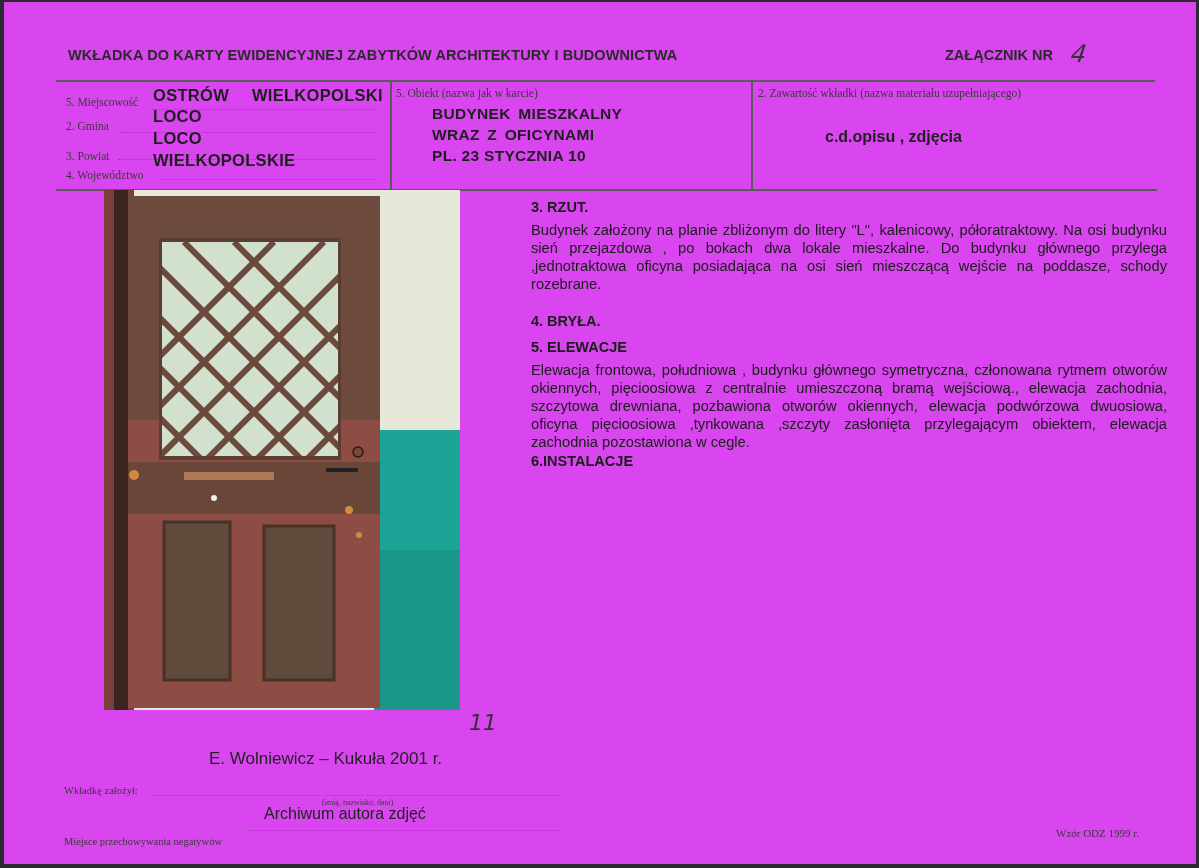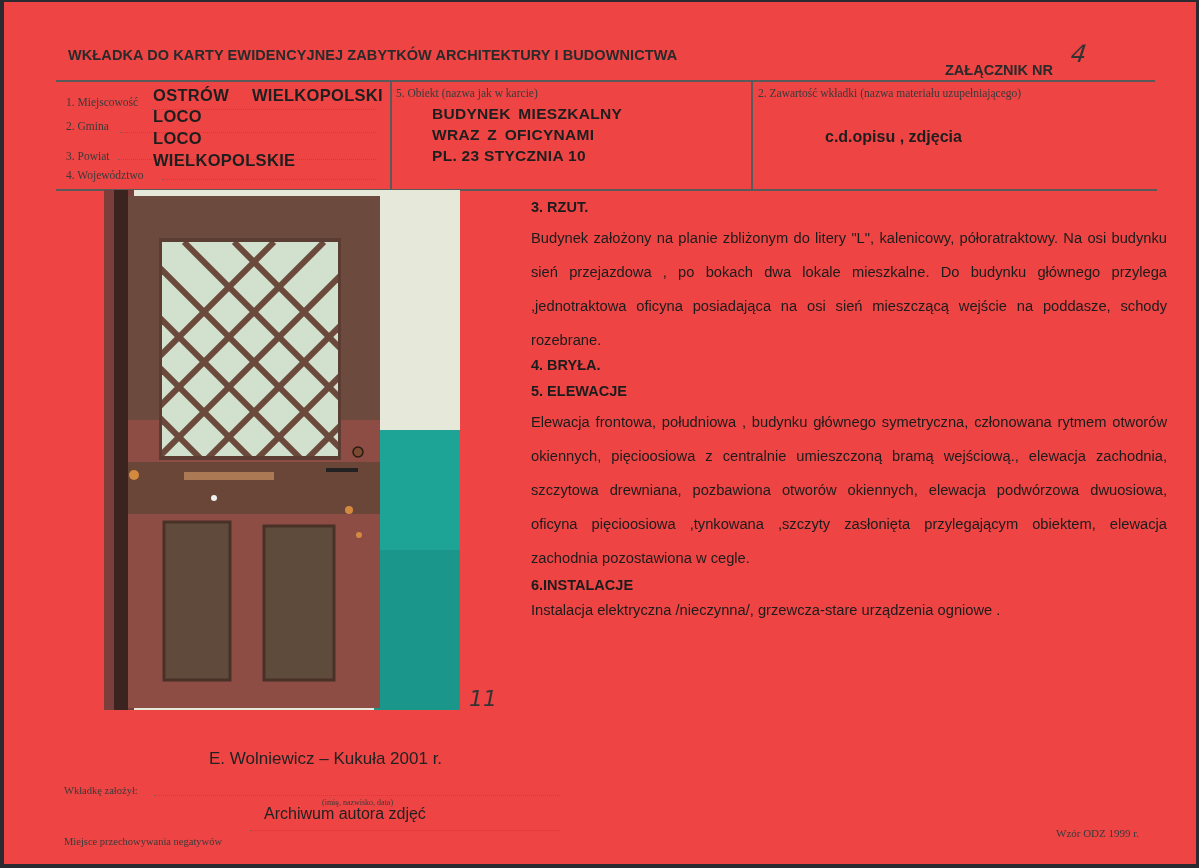--- a/index.html
+++ b/index.html
@@ -5,62 +5,62 @@
     html, body { margin: 0; padding: 0; }
     body {
       width: 1199px; height: 868px; overflow: hidden;
       background: #2a2a30;
       position: relative;
       font-family: "Liberation Sans", sans-serif;
       color: #1e1e1e;
     }
     .page {
       position: absolute; left: 4px; top: 2px; width: 1192px; height: 862px;
-      background: #ef4444;
+      background: #d946ef;
     }
     .abs { position: absolute; }
     .header-title {
       left: 64px; top: 45px; font-size: 14.5px; font-weight: bold; color: #2a2a2a; letter-spacing: 0.1px;
     }
-    .annex-label { left: 941px; top: 60px; font-size: 14.5px; font-weight: bold; color: #2a2a2a; }
+    .annex-label { left: 941px; top: 45px; font-size: 14.5px; font-weight: bold; color: #2a2a2a; }
     .annex-num { left: 1067px; top: 38px; font-size: 24px; font-style: italic; color: #333; font-family: "DejaVu Sans", sans-serif; font-weight: normal; transform: skewX(-8deg); }
     .rule { position: absolute; background: #5a5a5a; height: 2px; }
     .vrule { position: absolute; background: #5a5a5a; width: 1.5px; }
     .serif-label { font-family: "Liberation Serif", serif; font-size: 11.5px; color: #3a3a3a; }
     .dots {
       position: absolute; height: 0; border-bottom: 1px dotted #666;
     }
     .fill-text { font-size: 16.5px; font-weight: bold; color: #1e1e1e; letter-spacing: 0.3px; }
     .obj-line { font-size: 15.5px; font-weight: bold; color: #1e1e1e; letter-spacing: 0.3px; }
     .content-text {
-      font-size: 14.7px; color: #1c1c1c; line-height: 34px; text-align: justify;
+      font-size: 14.7px; color: #1c1c1c; line-height: 18px; text-align: justify;
     }
     .sec-head { font-size: 14.5px; font-weight: bold; color: #1c1c1c; }
     .photo {
       left: 100px; top: 188px; width: 356px; height: 520px;
       background: #f5f5ee; overflow: hidden;
     }
-    .handwritten { font-family: "DejaVu Sans", sans-serif; font-size: 22px; color: #333; font-style: italic; }
+    .handwritten { font-family: "DejaVu Sans", sans-serif; font-size: 22px; color: #333; font-style: italic; margin-top: 24px; }
   </style>
 </head>
 <body>
 
 <div class="page">
 
   <div class="abs header-title">WKŁADKA DO KARTY EWIDENCYJNEJ ZABYTKÓW ARCHITEKTURY I BUDOWNICTWA</div>
   <div class="abs annex-label">ZAŁĄCZNIK NR</div>
   <div class="abs annex-num">4</div>
 
   <div class="rule" style="left:52px; top:78px; width:1099px;"></div>
   <div class="rule" style="left:52px; top:187px; width:1101px;"></div>
   <div class="vrule" style="left:386px; top:80px; height:107px;"></div>
   <div class="vrule" style="left:747px; top:80px; height:107px;"></div>
 
   <div>
-    <div class="abs serif-label" style="left:62px; top:94px;">1. Miejscowość</div>
+    <div class="abs serif-label" style="left:62px; top:94px;">5. Miejscowość</div>
     <div class="dots" style="left:148px; top:107px; width:224px;"></div>
     <div class="abs fill-text" style="left:149px; top:84px; word-spacing:18px;">OSTRÓW   WIELKOPOLSKI</div>
 
     <div class="abs serif-label" style="left:62px; top:118px;">2. Gmina</div>
     <div class="dots" style="left:116px; top:130px; width:256px;"></div>
     <div class="abs fill-text" style="left:149px; top:105px;">LOCO</div>
 
     <div class="abs serif-label" style="left:62px; top:148px;">3. Powiat</div>
     <div class="dots" style="left:114px; top:157px; width:258px;"></div>
     <div class="abs fill-text" style="left:149px; top:127px;">LOCO</div>
@@ -132,25 +132,24 @@
       <circle cx="110" cy="308" r="3" fill="#f0f0f0"></circle>
     </svg>
   </div>
 
   <div class="abs handwritten" style="left:465px; top:684px;">11</div>
   <div class="abs" style="left:205px; top:747px; font-size:17px; color:#222;">E. Wolniewicz – Kukuła  2001 r.</div>
 
   <div class="abs" style="left:527px; top:197px; width:636px;">
     <div class="sec-head" style="margin-bottom:6px;">3. RZUT.</div>
     <div class="content-text">Budynek założony na planie zbliżonym do litery "L", kalenicowy, półoratraktowy. Na osi budynku  sień przejazdowa , po bokach dwa lokale mieszkalne. Do budynku głównego przylega ,jednotraktowa oficyna posiadająca na osi sień mieszczącą wejście na poddasze, schody rozebrane.</div>
-    <div class="sec-head" style="margin-top:0; margin-bottom:6px;">4. BRYŁA.</div>
+    <div class="sec-head" style="margin-top:20px; margin-bottom:6px;">4. BRYŁA.</div>
     <div class="sec-head" style="margin-top:10px; margin-bottom:6px;">5. ELEWACJE</div>
     <div class="content-text">Elewacja frontowa,  południowa , budynku głównego symetryczna, członowana rytmem otworów okiennych, pięcioosiowa z centralnie umieszczoną bramą wejściową., elewacja zachodnia, szczytowa drewniana, pozbawiona otworów okiennych, elewacja podwórzowa dwuosiowa, oficyna  pięcioosiowa ,tynkowana ,szczyty zasłonięta przylegającym obiektem, elewacja zachodnia  pozostawiona w cegle.</div>
     <div class="sec-head" style="margin-top:2px; ">6.INSTALACJE</div>
-    <div class="content-text">Instalacja  elektryczna /nieczynna/, grzewcza-stare urządzenia ogniowe .</div>
   </div>
 
   <div class="abs serif-label" style="left:60px; top:783px; font-size:10.5px;">Wkładkę założył:</div>
   <div class="dots" style="left:150px; top:793px; width:406px;"></div>
   <div class="abs serif-label" style="left:318px; top:796px; font-size:8px;">(imię, nazwisko, data)</div>
   <div class="abs serif-label" style="left:60px; top:834px; font-size:10.5px;">Miejsce przechowywania negatywów</div>
   <div class="dots" style="left:246px; top:828px; width:310px;"></div>
   <div class="abs" style="left:260px; top:803px; font-size:16px; color:#222;">Archiwum autora  zdjęć</div>
   <div class="abs serif-label" style="left:1052px; top:825px; font-size:11px;">Wzór ODZ 1999 r.</div>
 </div>

